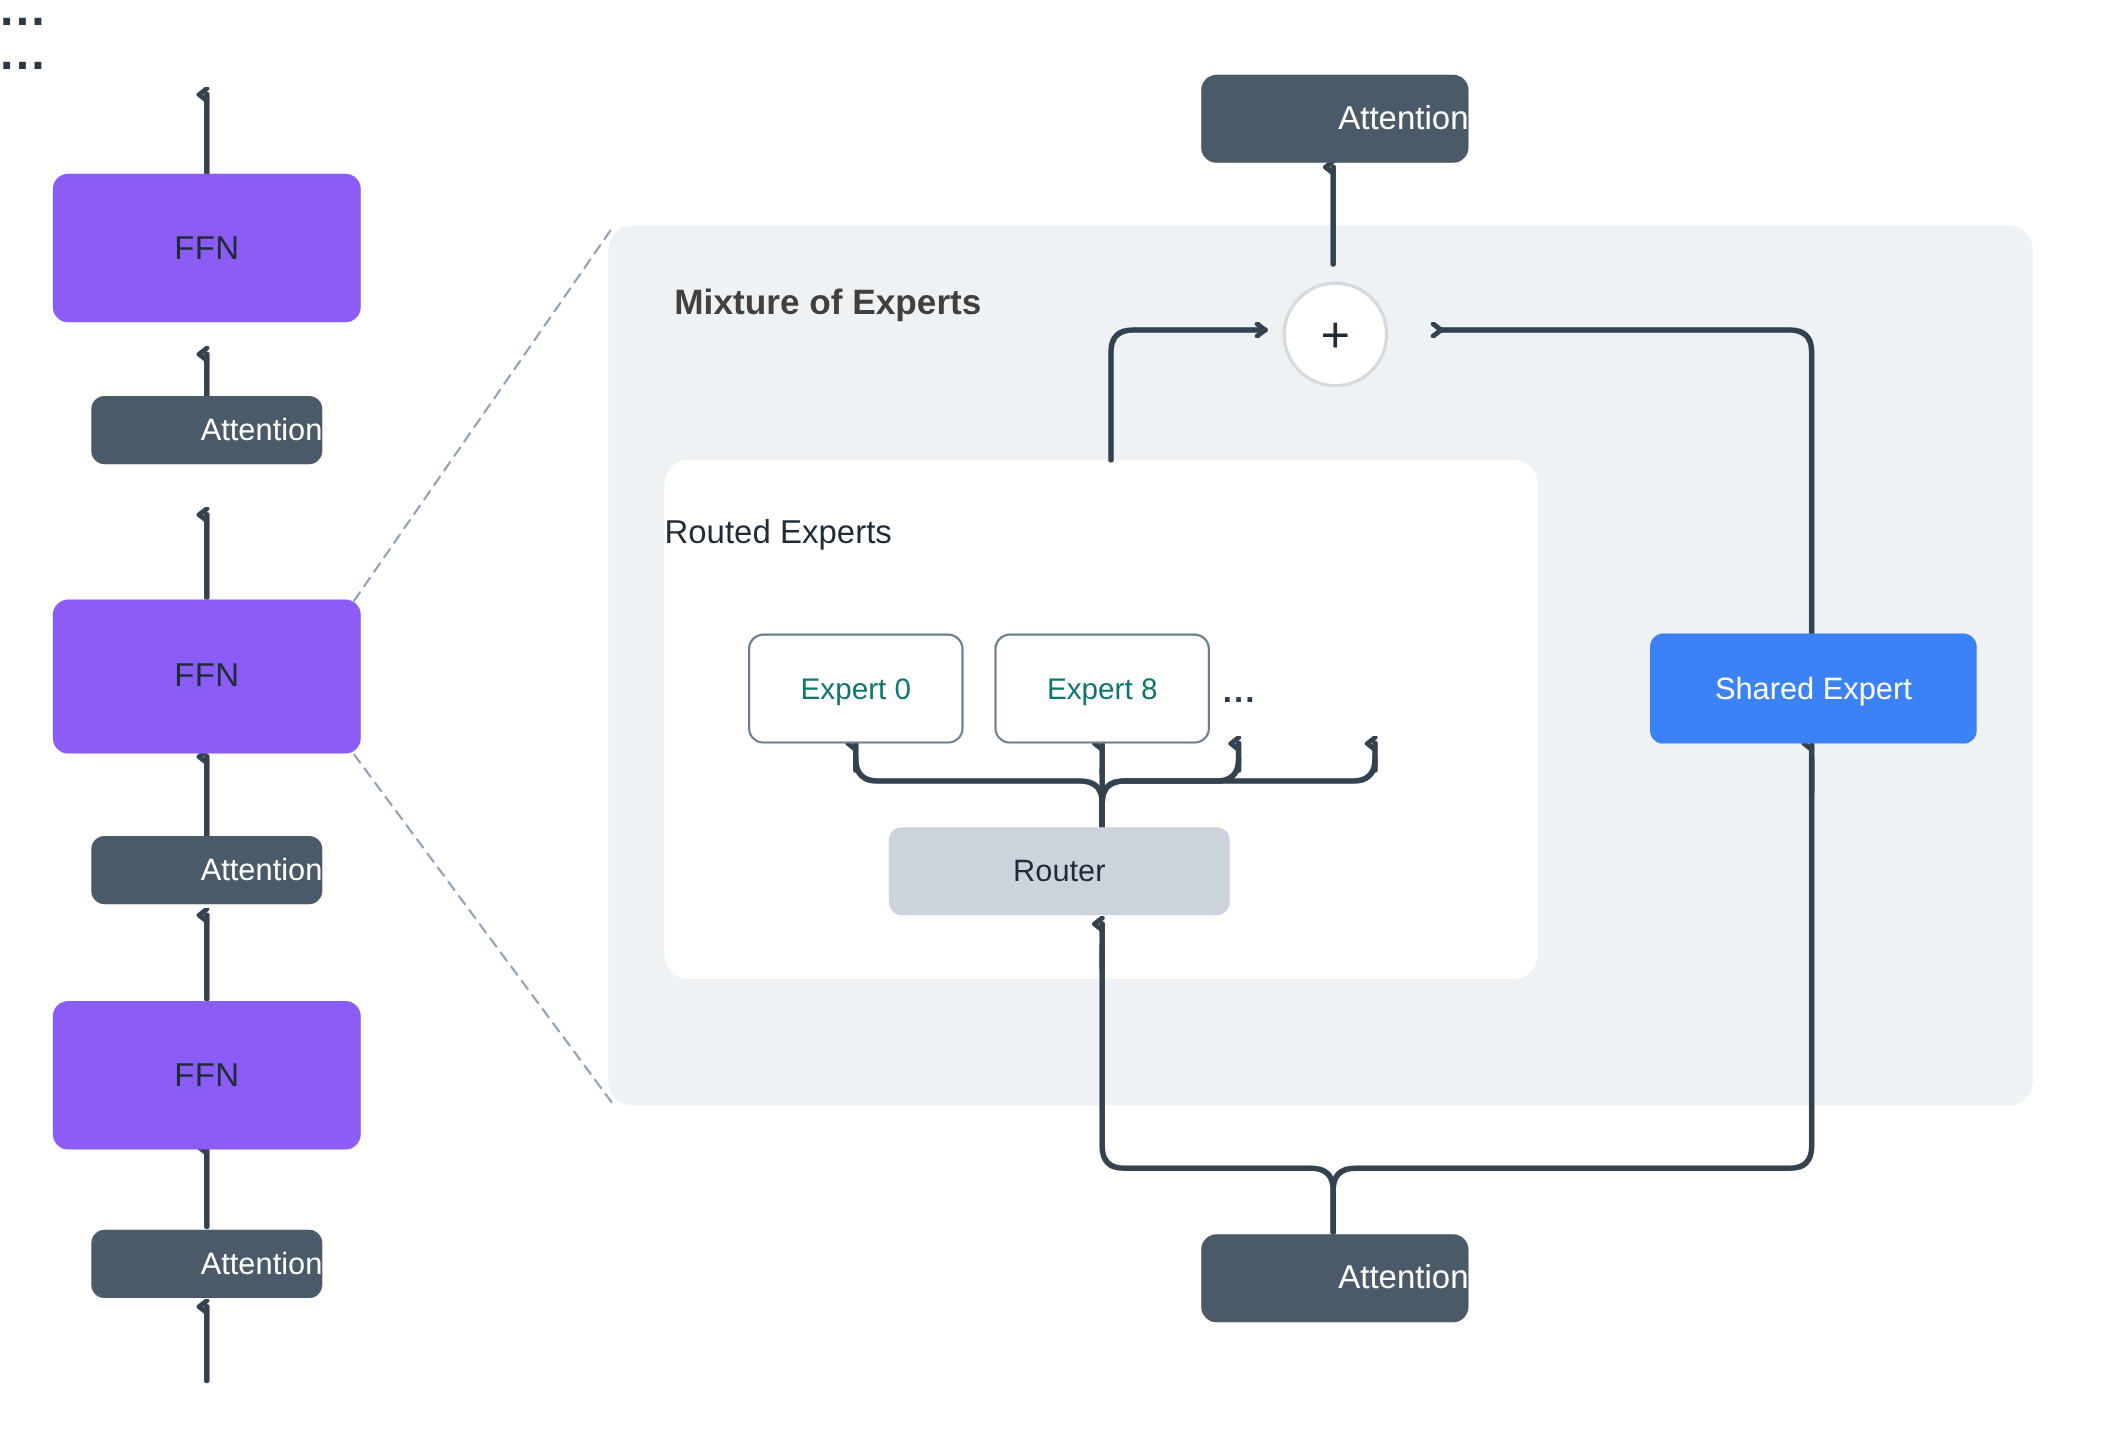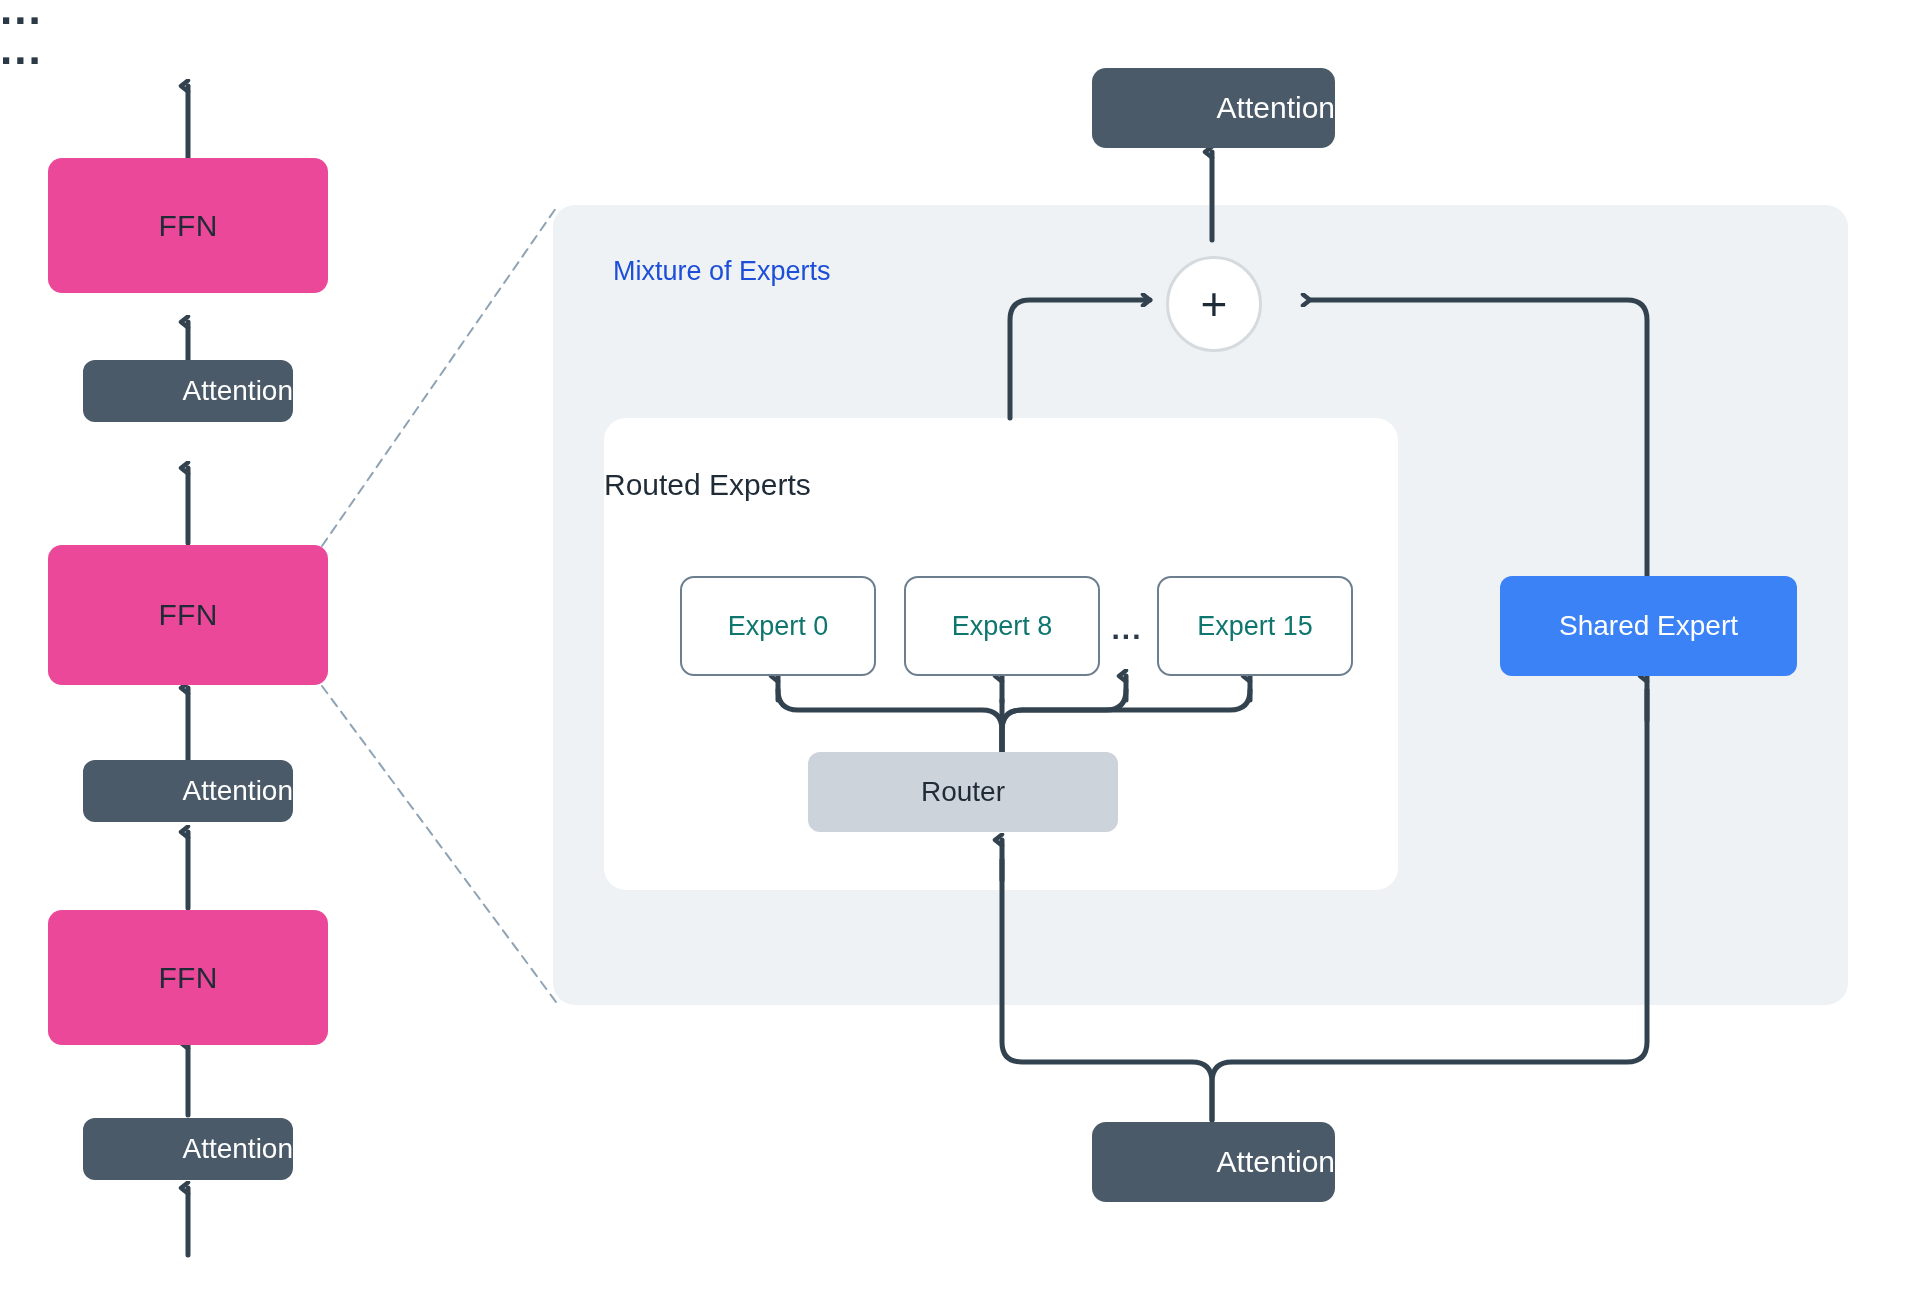--- a/index.html
+++ b/index.html
@@ -27,21 +27,21 @@
     position: absolute;
     box-sizing: border-box;
     display: flex;
     align-items: center;
     justify-content: center;
     text-align: center;
   }
 
   
   .ffn-box {
-    background: #ec4899;
+    background: #8b5cf6;
     border-radius: 14px;
     color: #1f2c37;
     font-size: 30px;
     letter-spacing: 0.3px;
   }
   .attn-box {
     background: #4b5a68;
     border-radius: 12px;
     color: #ffffff;
     font-size: 28px;
@@ -56,23 +56,23 @@
   }
 
   
   .moe-panel {
     position: absolute;
     background: #eef2f5;
     border-radius: 22px;
   }
   .moe-title {
     position: absolute;
-    color: #1d4ed8;
-    font-size: 27px;
-    font-weight: 400;
+    color: #404040;
+    font-size: 32px;
+    font-weight: 700;
     white-space: nowrap;
   }
   .routed-card {
     position: absolute;
     background: #ffffff;
     border-radius: 22px;
   }
   .routed-title {
     position: absolute;
     color: #1f2c37;
@@ -235,23 +235,20 @@
   <div class="node expert-box" style="left:680px; top:576px; width:196px; height:100px;">
     <span>Expert 0</span>
   </div>
 
   <div class="node expert-box" style="left:904px; top:576px; width:196px; height:100px;">
     <span>Expert 8</span>
   </div>
 
   <div class="expert-ellipsis" style="left:1105px; top:614px; width:44px; text-align:center;">...</div>
 
-  <div class="node expert-box" style="left:1157px; top:576px; width:196px; height:100px;">
-    <span>Expert 15</span>
-  </div>
 
   <div class="node router-box" style="left:808px; top:752px; width:310px; height:80px;">
     <span>Router</span>
   </div>
 
   <div class="node shared-box" style="left:1500px; top:576px; width:297px; height:100px;">
     <span>Shared Expert</span>
   </div>
 
   <div class="node attn-box" style="left:1092px; top:1122px; width:243px; height:80px; border-radius:14px; font-size:30px;">

